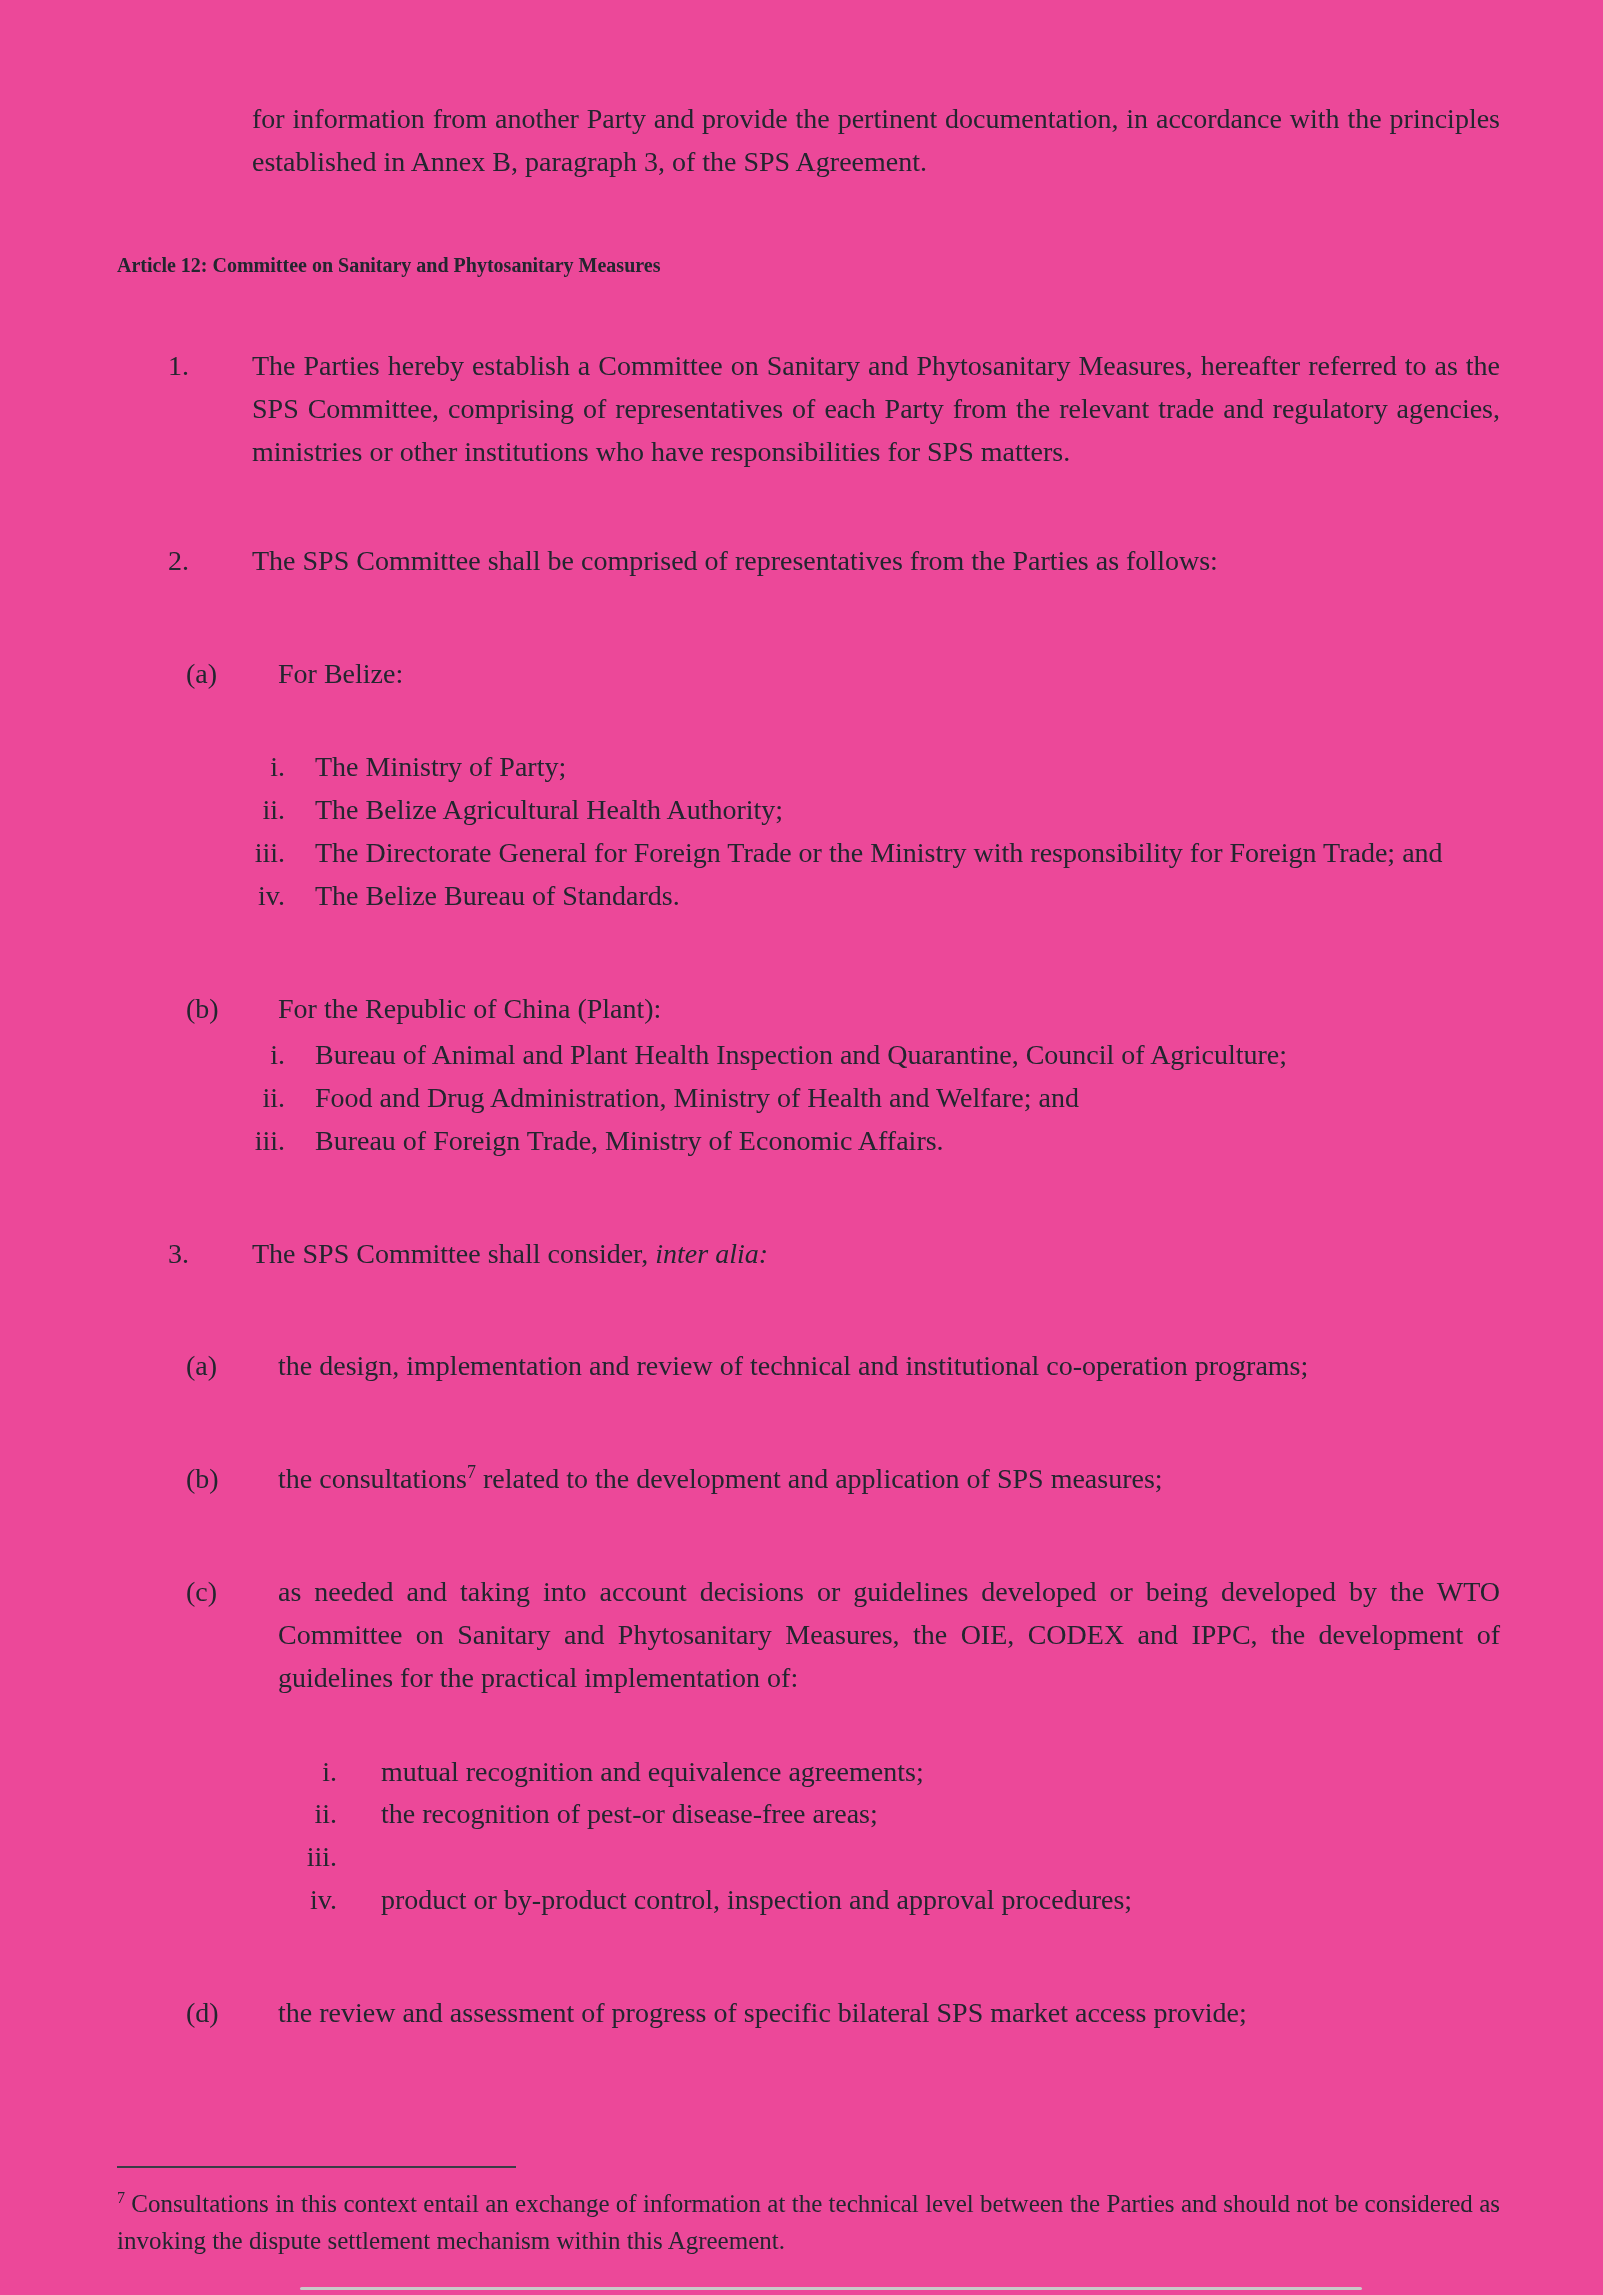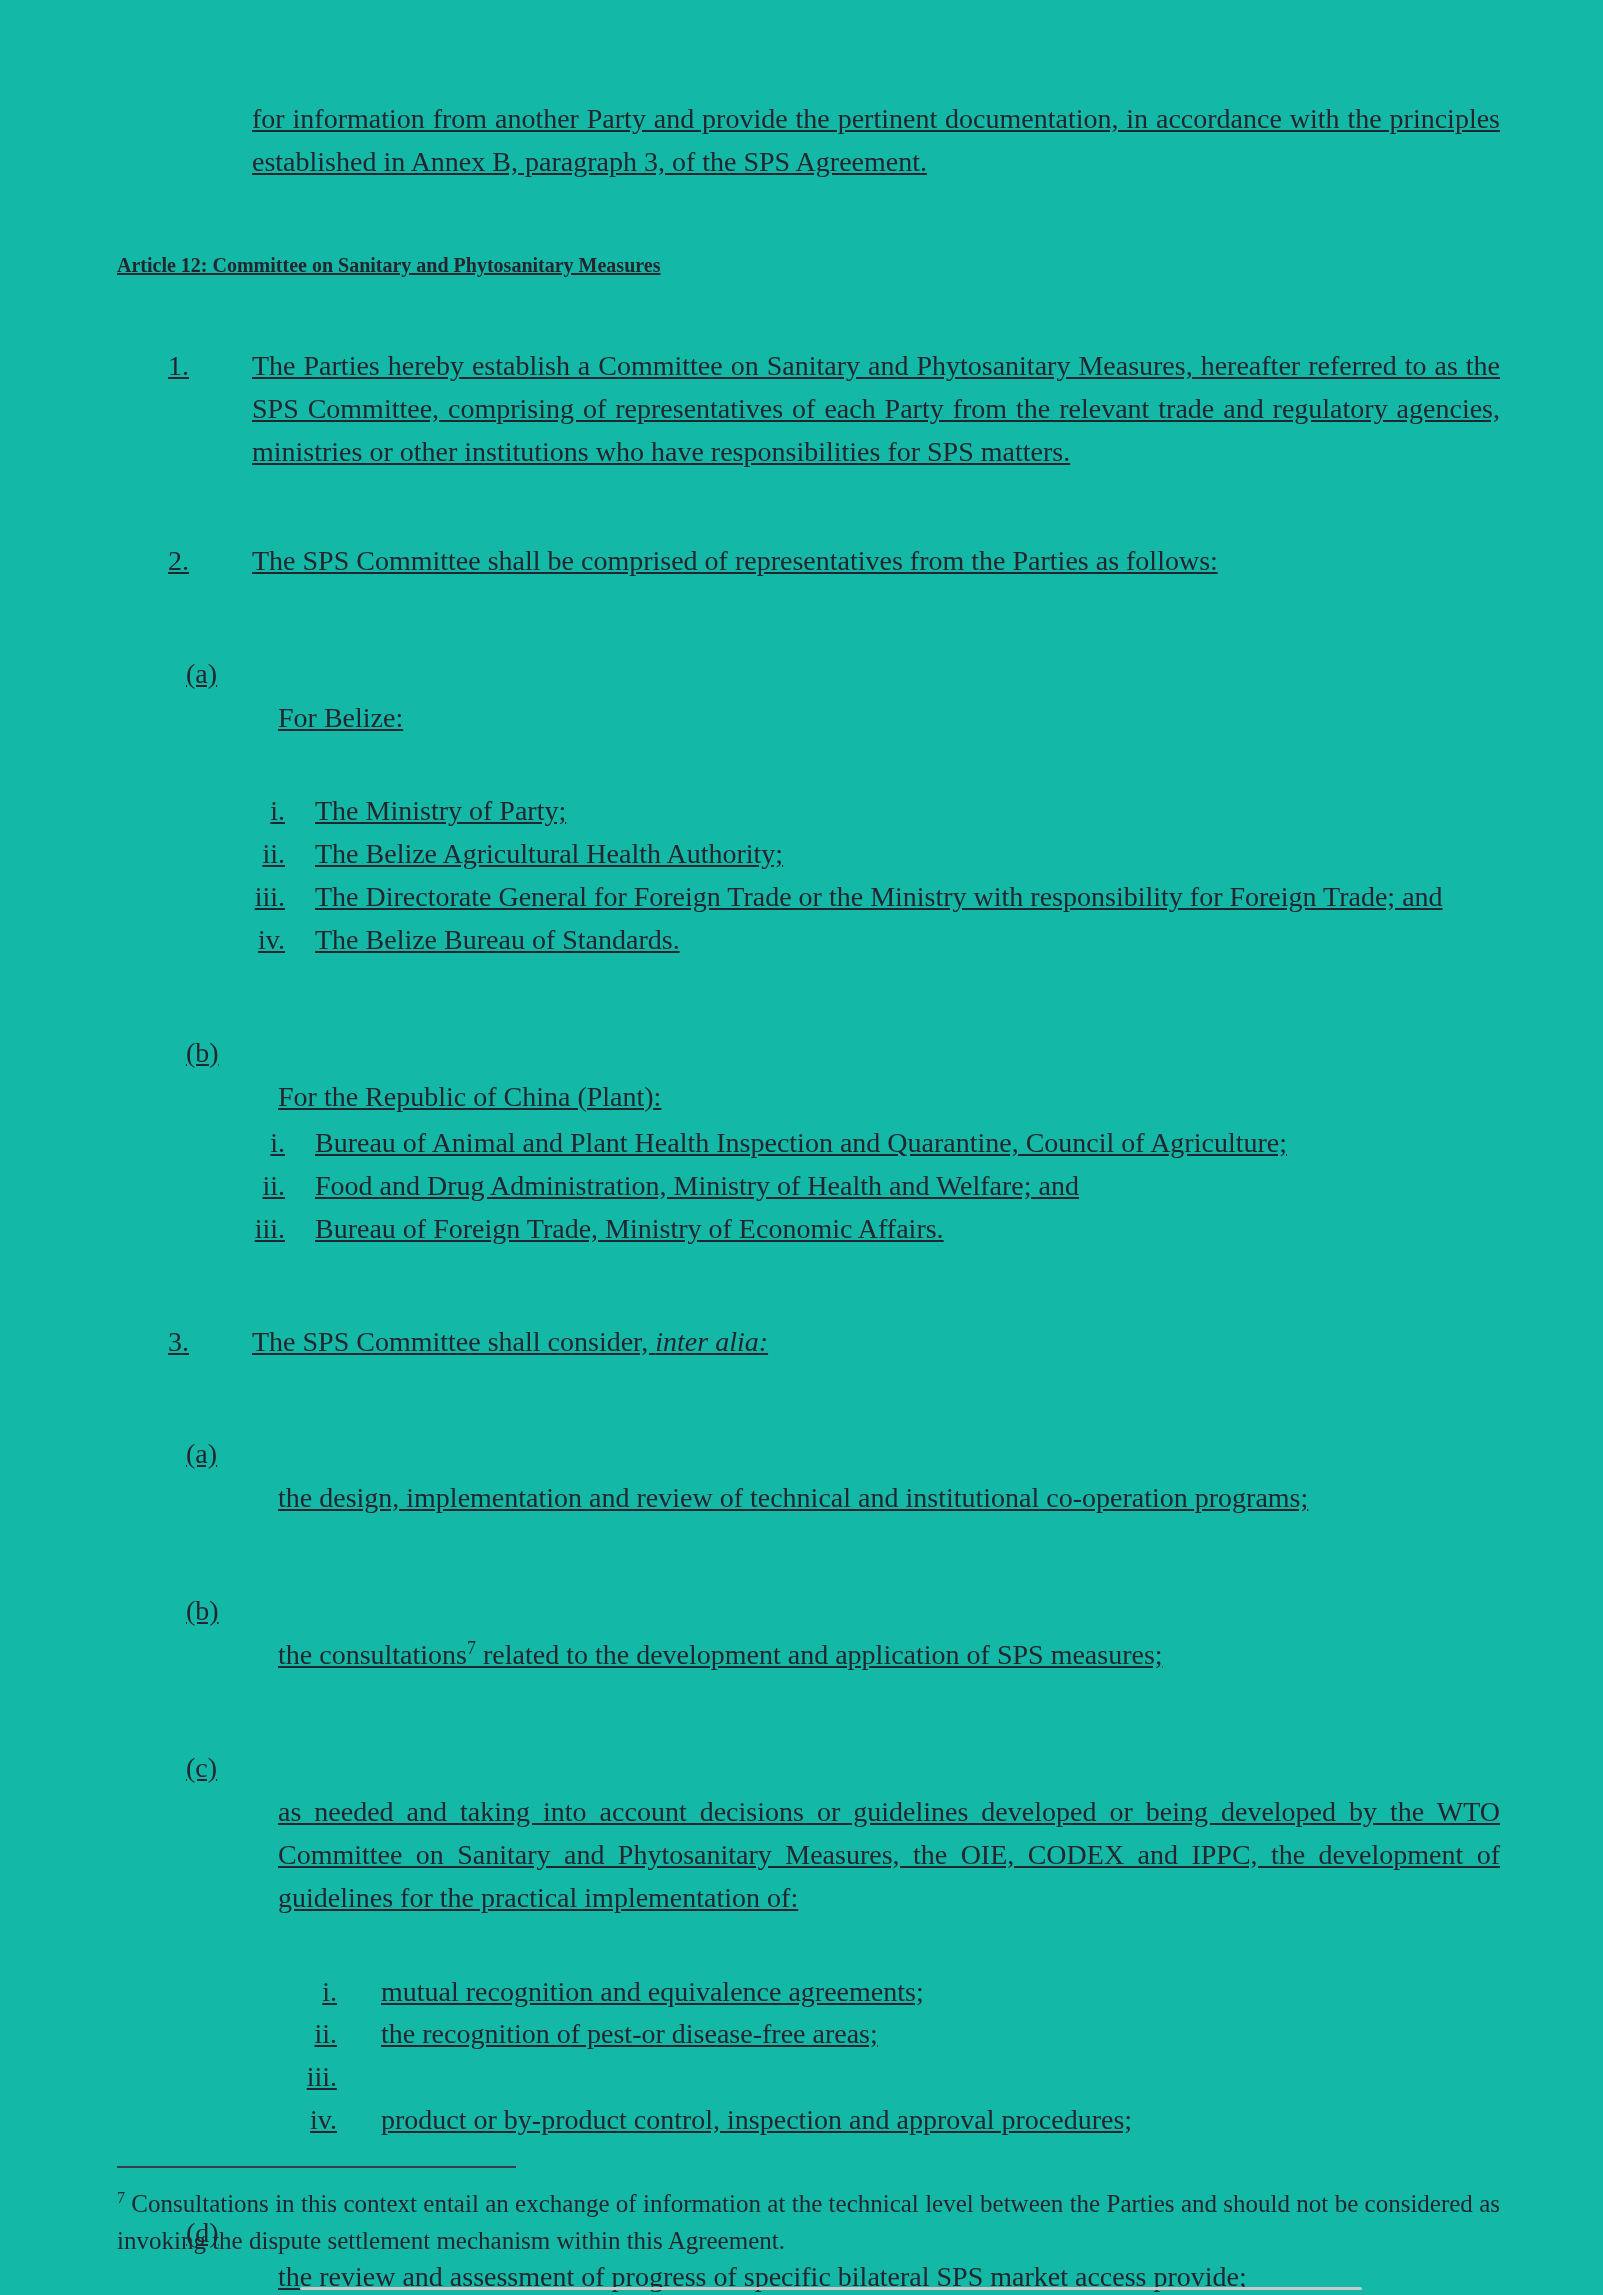--- a/index.html
+++ b/index.html
@@ -4,29 +4,28 @@
 <style>
   html, body {
     margin: 0;
     padding: 0;
     background: #ffffff;
   }
   .page {
     position: relative;
     width: 1604px;
     height: 2295px;
-    background: #14b8a6;
+    background: #ec4899;
     box-sizing: border-box;
     padding: 98px 104px 0 117px;
     font-family: "Liberation Serif", "DejaVu Serif", serif;
     font-size: 28px;
     line-height: 1.53;
     color: #23262f;
     overflow: hidden;
-    text-decoration: underline;
   }
   .cont-para {
     margin-left: 135px;
     text-align: justify;
   }
   .article-heading {
     margin: 66px 0 0 0;
     font-size: 20px;
     font-weight: bold;
     line-height: 1.53;
@@ -41,21 +40,21 @@
   .num-item .body { flex: 1; }
   .justify { text-align: justify; }
 
   
   .sub-item { display: flex; }
   .sub-item .label {
     flex: 0 0 161px;
     box-sizing: border-box;
     padding-left: 69px;
   }
-  .sub-item .body { flex: 1; margin-top: 44px; }
+  .sub-item .body { flex: 1; }
 
   
   .roman-row { display: flex; }
   .roman-row .rnum {
     flex: 0 0 168px;
     text-align: right;
   }
   .roman-row .rtext {
     flex: 1;
     padding-left: 30px;

